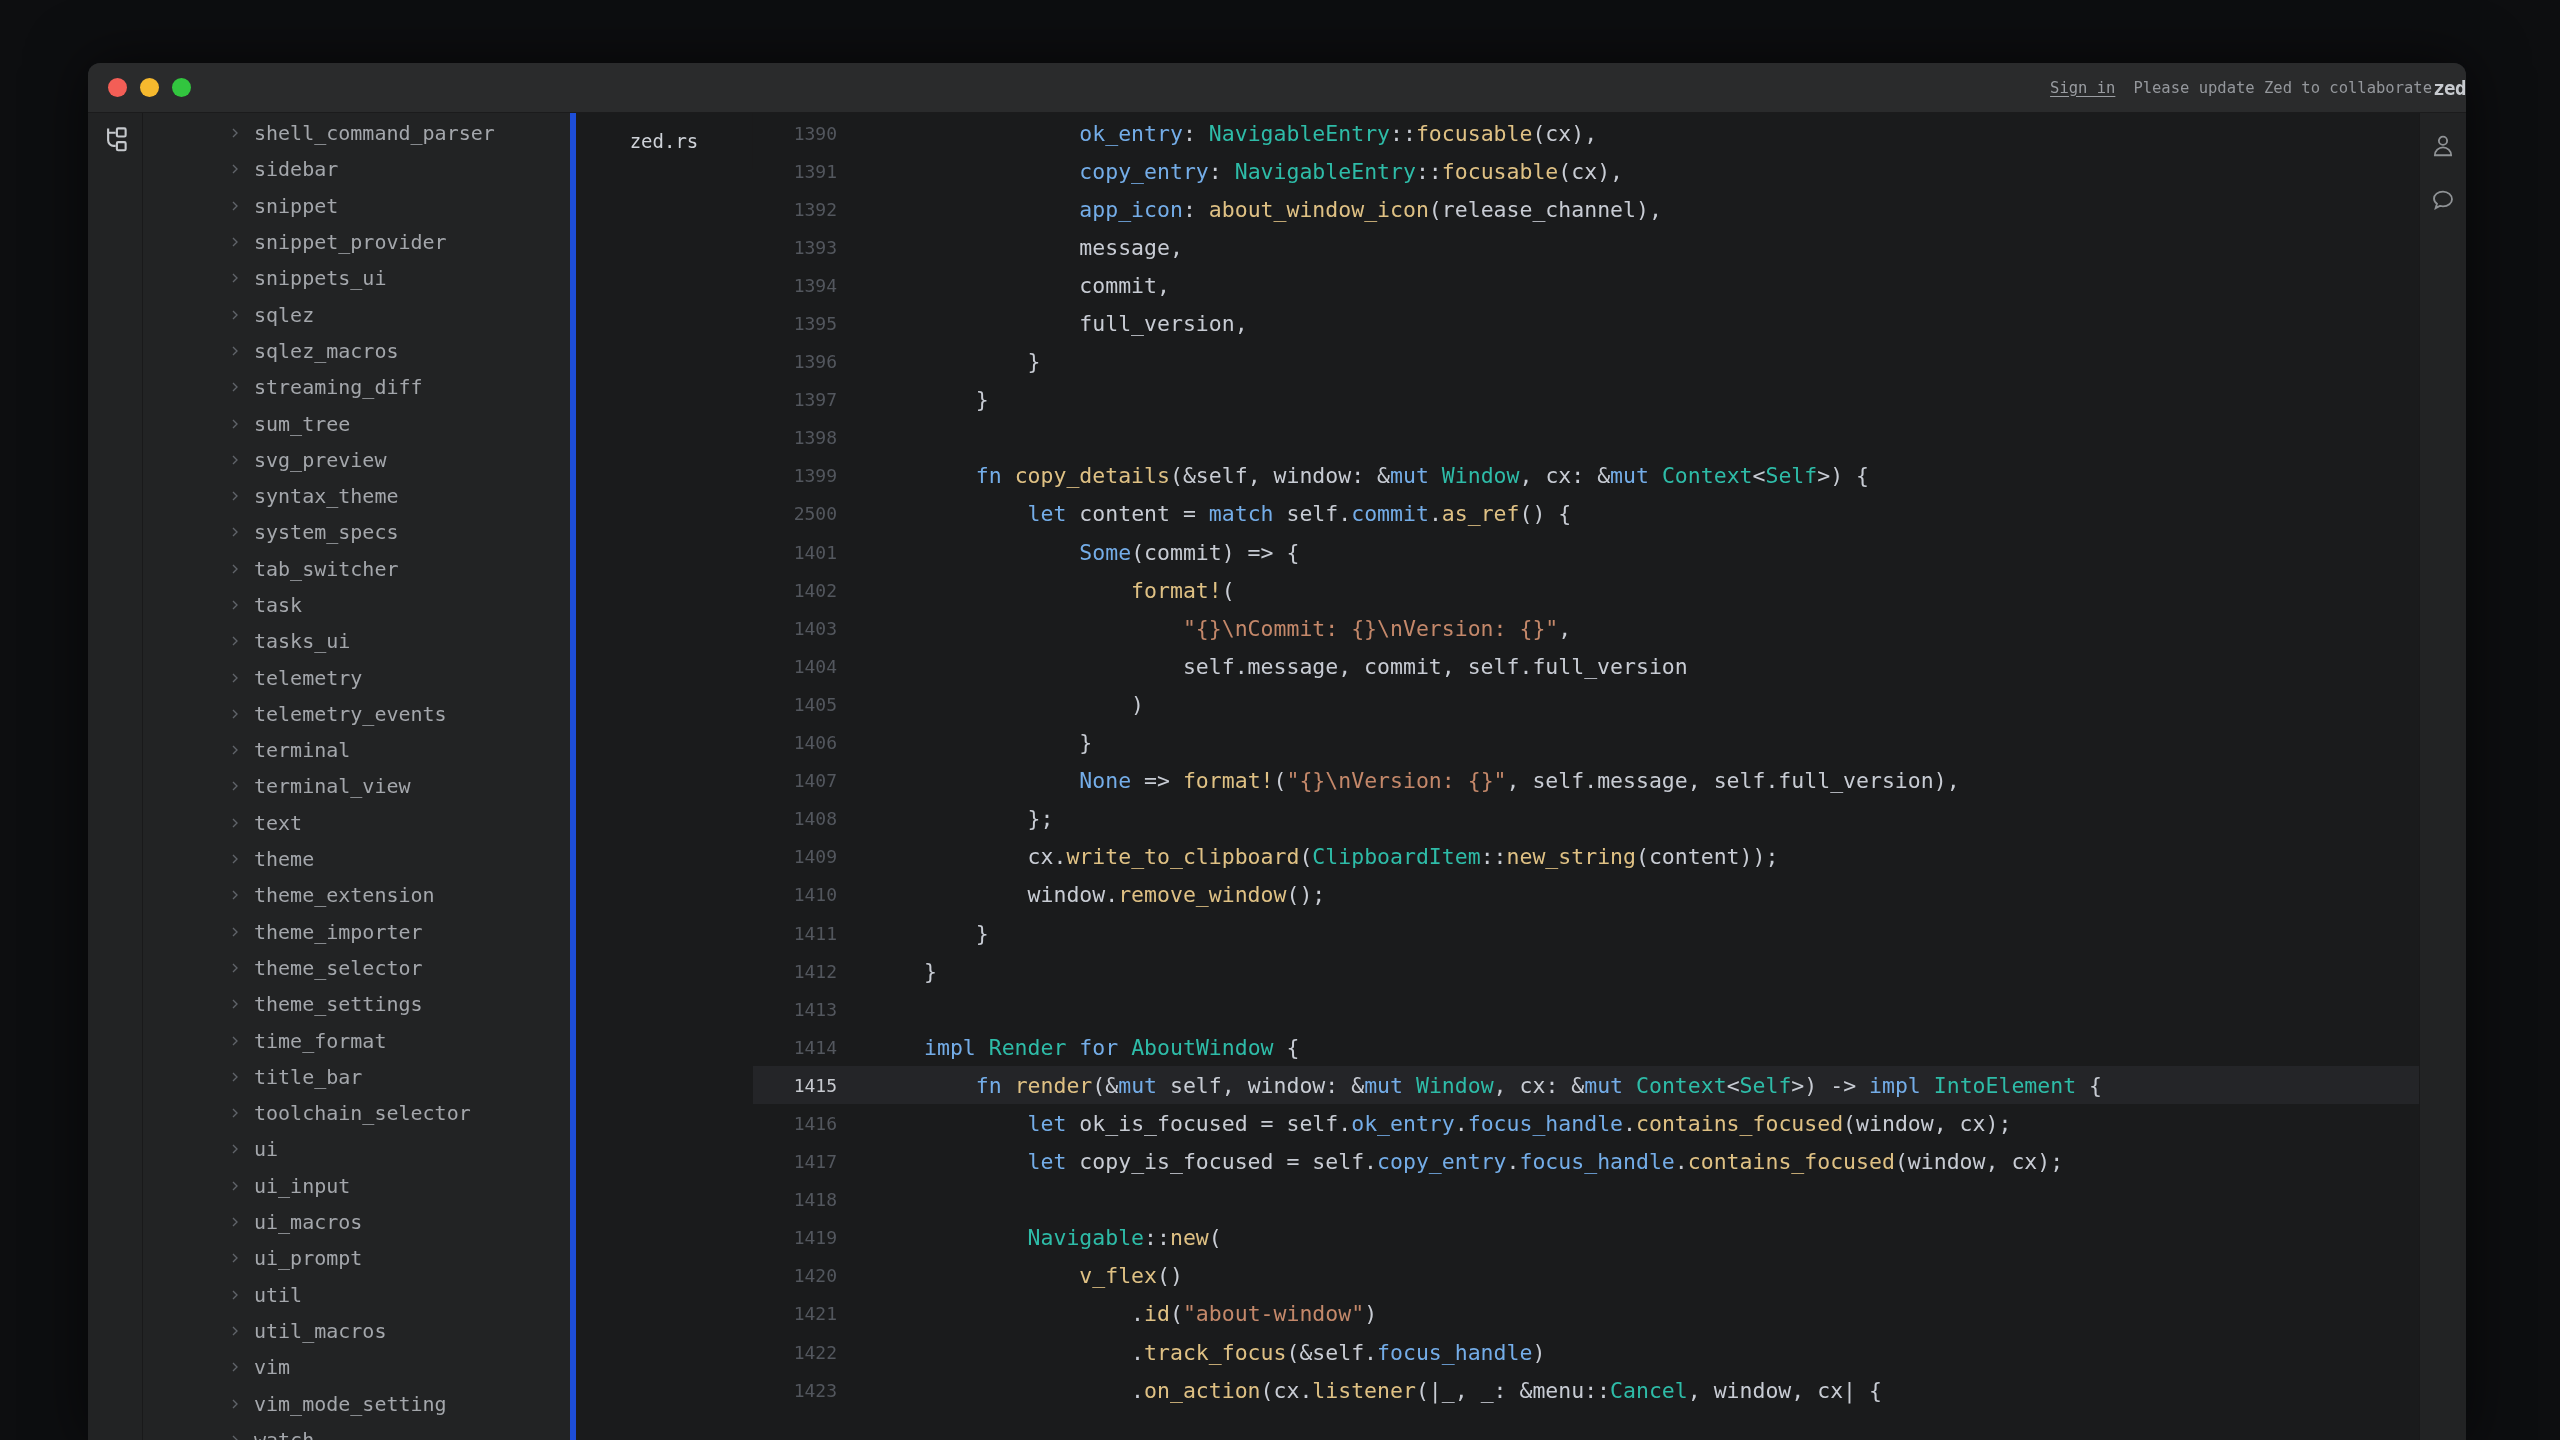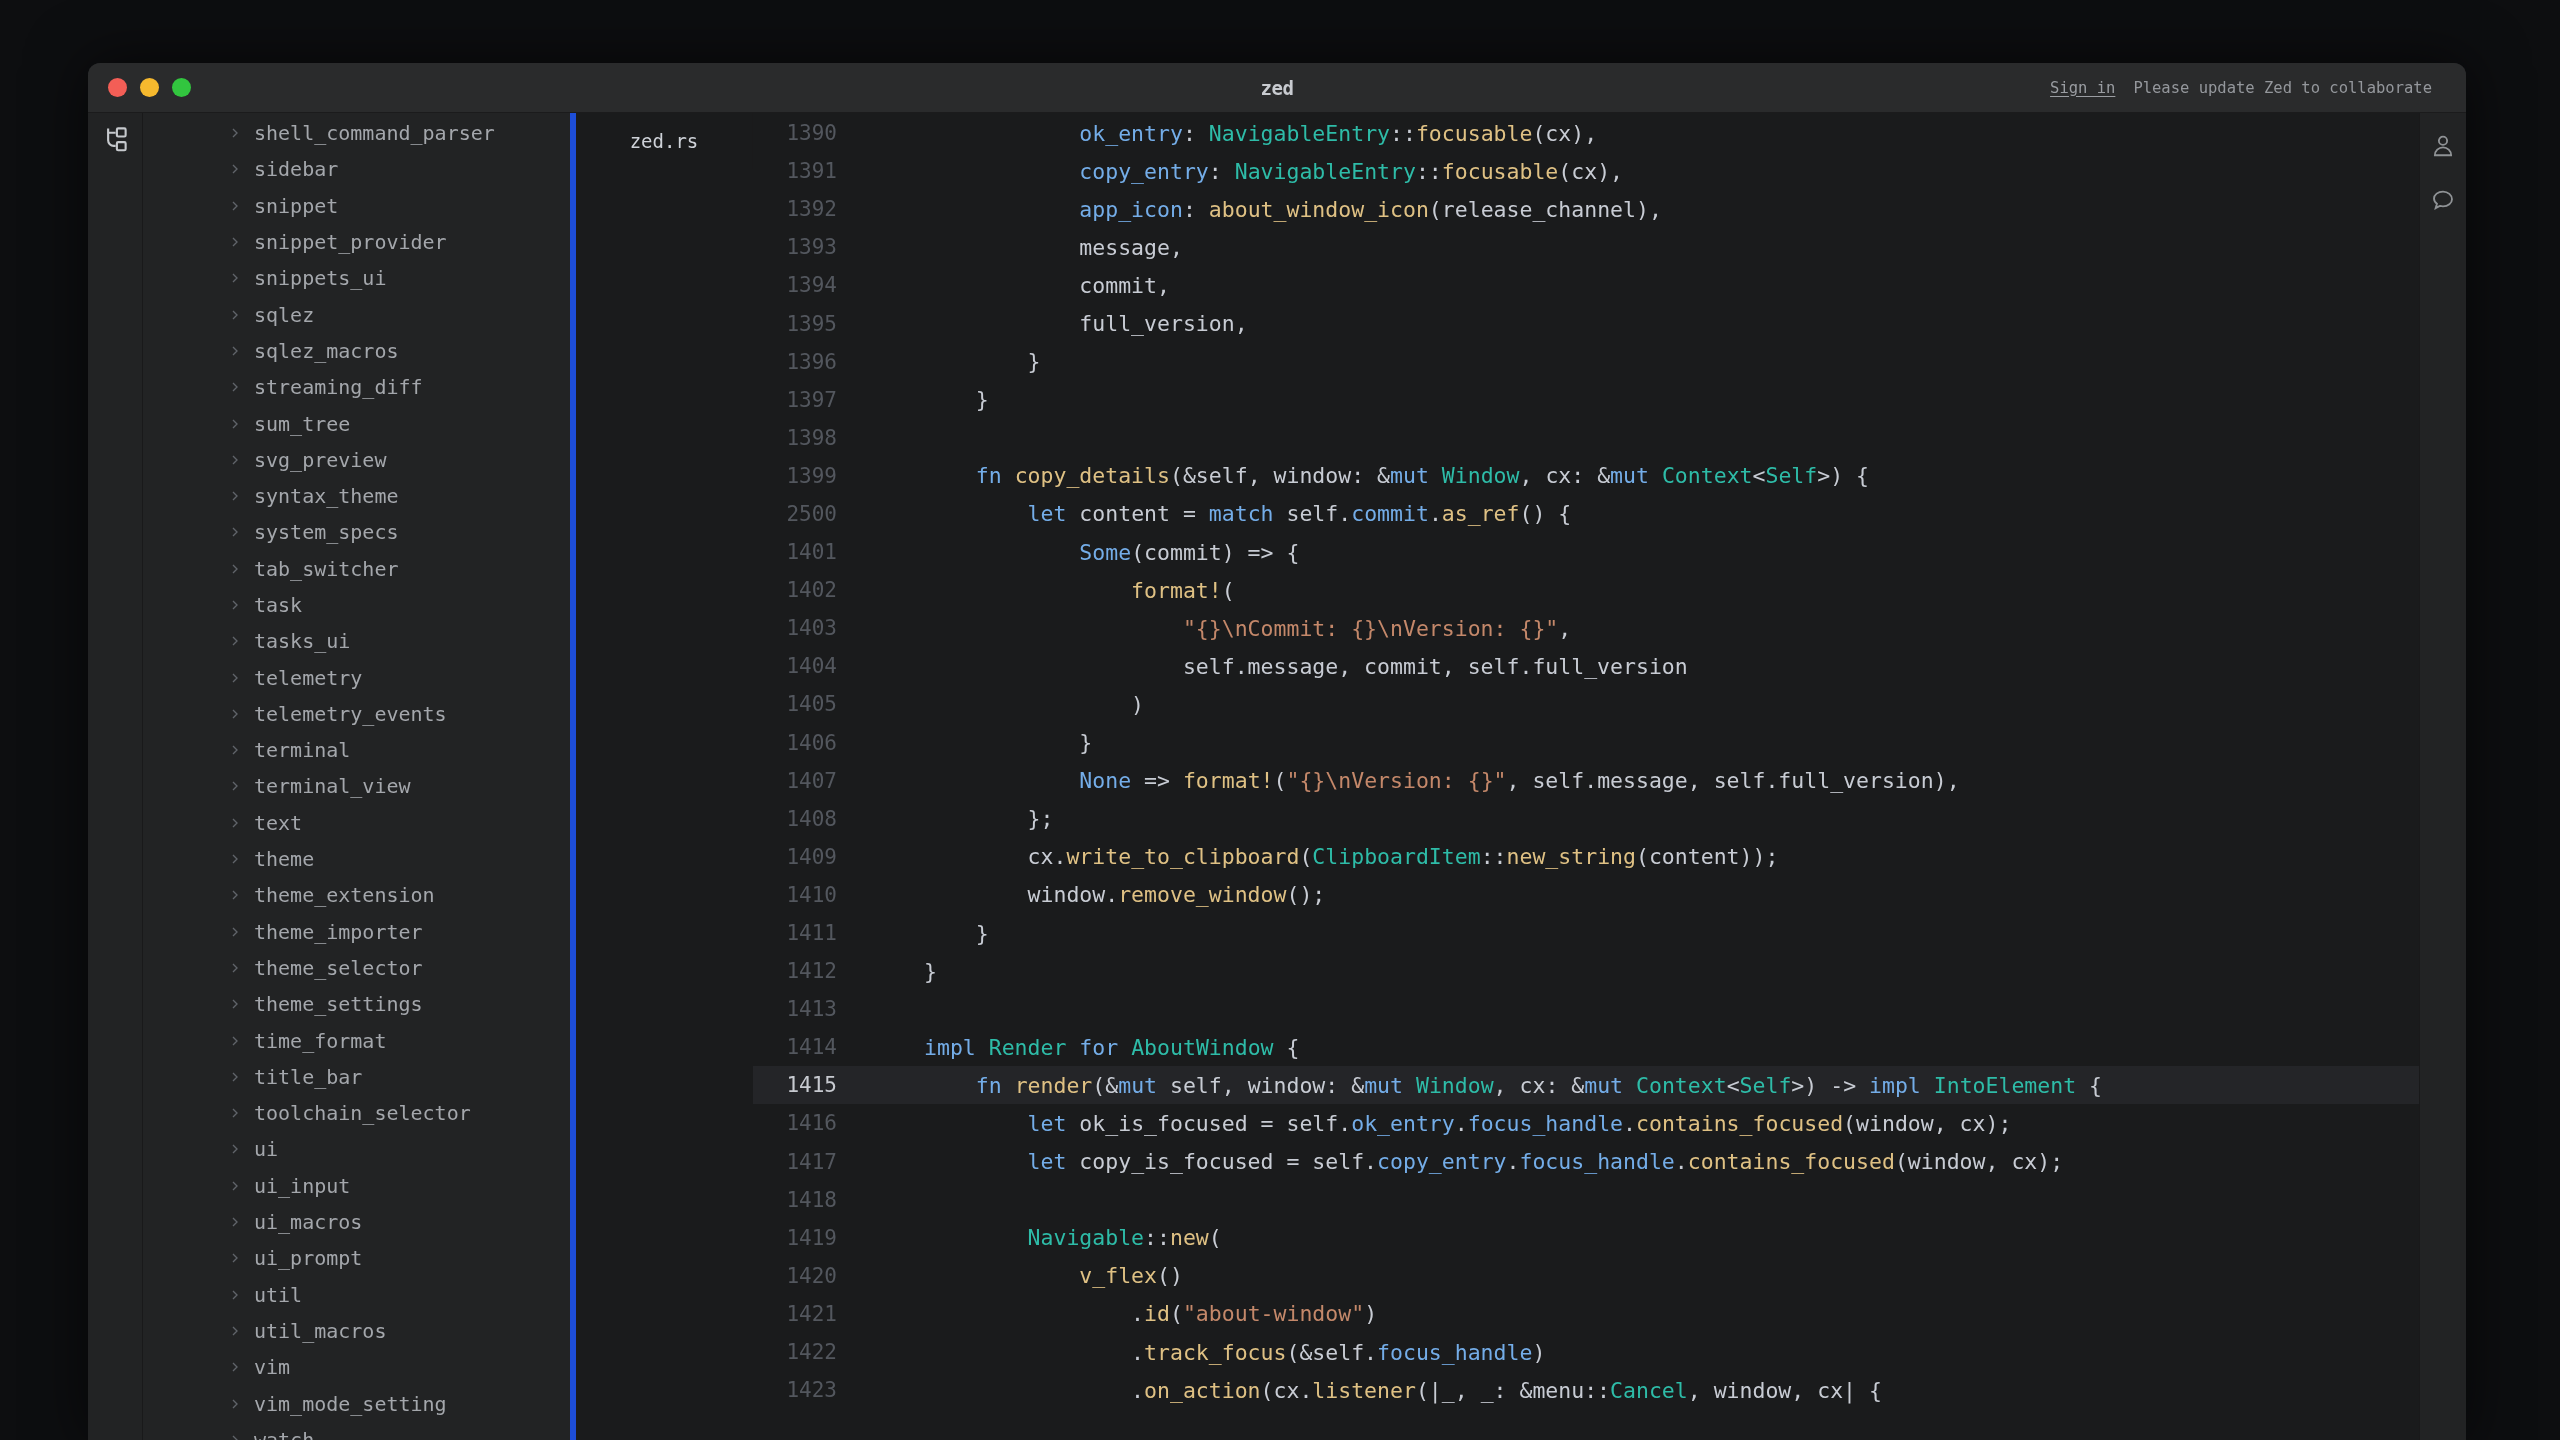--- a/index.html
+++ b/index.html
@@ -5,21 +5,21 @@
   html,body{margin:0;padding:0;width:2560px;height:1440px;background:#0d0e10;overflow:hidden;
             font-family:"DejaVu Sans Mono",monospace;}
   .window{position:absolute;left:88px;top:63px;width:2378px;height:1377px;background:#1a1b1c;
           border-radius:12px 12px 0 0;overflow:hidden;display:flex;flex-direction:column;
           box-shadow:0 0 60px rgba(0,0,0,.6);}
   
   .titlebar{flex:0 0 49px;height:49px;background:#2a2b2c;border-bottom:1px solid #1b1b1c;
             display:flex;align-items:center;position:relative;}
   .lights{display:flex;gap:13px;margin-left:20px;z-index:2;}
   .light{width:19px;height:19px;border-radius:50%;border:none;padding:0;}
-  .title{position:absolute;left:0;right:0;text-align:center;font-size:19px;font-weight:700;
+  .title{position:absolute;left:0;right:0;text-align:right;font-size:19px;font-weight:700;
          color:#c8cbd0;letter-spacing:-.5px;}
   .tb-right{position:absolute;right:34px;top:0;bottom:0;display:flex;gap:18px;align-items:center;
             font-size:15.5px;color:#94979c;z-index:2;}
   .signin{color:#9a9da2;text-decoration:underline;text-underline-offset:3px;cursor:pointer;}
   
   .main{flex:1;display:flex;min-height:0;}
   .dock-left{flex:0 0 54px;background:#222324;border-right:1px solid #19191a;
              display:flex;justify-content:center;align-items:flex-start;padding-top:11px;}
   .dock-left svg{display:block;}
   
@@ -29,21 +29,21 @@
   .chev{flex:0 0 16px;width:16px;height:16px;color:#60646a;}
   .plabel{font-size:20px;color:#a4a7ac;white-space:pre;}
   
   .egroup{flex:1;display:flex;flex-direction:row;background:#1a1b1c;min-width:0;}
   .tabbar{flex:0 0 56px;height:56px;background:#222324;display:flex;}
   .tab{width:176px;background:#1a1b1c;border-right:1px solid #1a1a1b;display:flex;
        align-items:center;justify-content:center;font-size:19px;color:#ced2d8;cursor:pointer;}
   .code{flex:1;overflow:hidden;padding-top:1px;font-size:21.5px;position:relative;}
   .cline{height:38.1px;display:flex;align-items:center;white-space:pre;}
   .cline.active{background:#242528;}
-  .lno{flex:0 0 84px;text-align:right;font-size:21px;color:#53575e;}
+  .lno{flex:0 0 84px;text-align:right;font-size:18px;color:#53575e;}
   .cline.active .lno{color:#c7cad0;}
   .ltext{padding-left:87px;text-align:right;}
   .tok-p{color:var(--plain);}
   .tok-k{color:var(--keyword);}
   .tok-t{color:var(--type);}
   .tok-f{color:var(--function);}
   .tok-s{color:var(--string);}
   
   .dock-right{flex:0 0 46px;background:#222324;border-left:1px solid #19191a;display:flex;
               flex-direction:column;align-items:center;padding-top:20px;gap:28px;}

